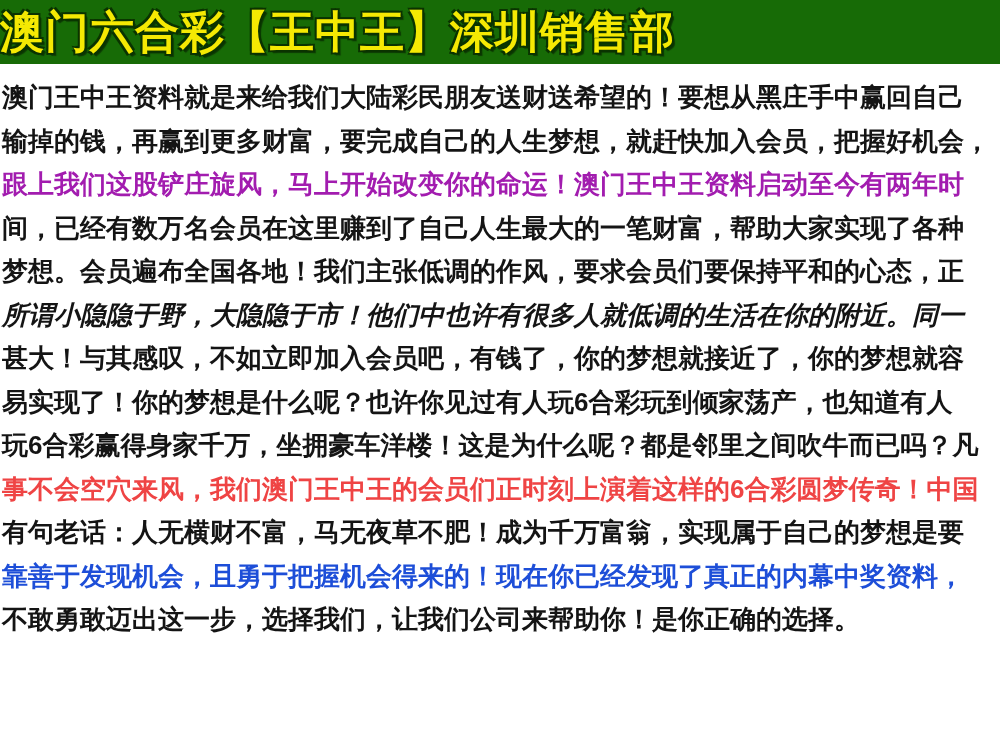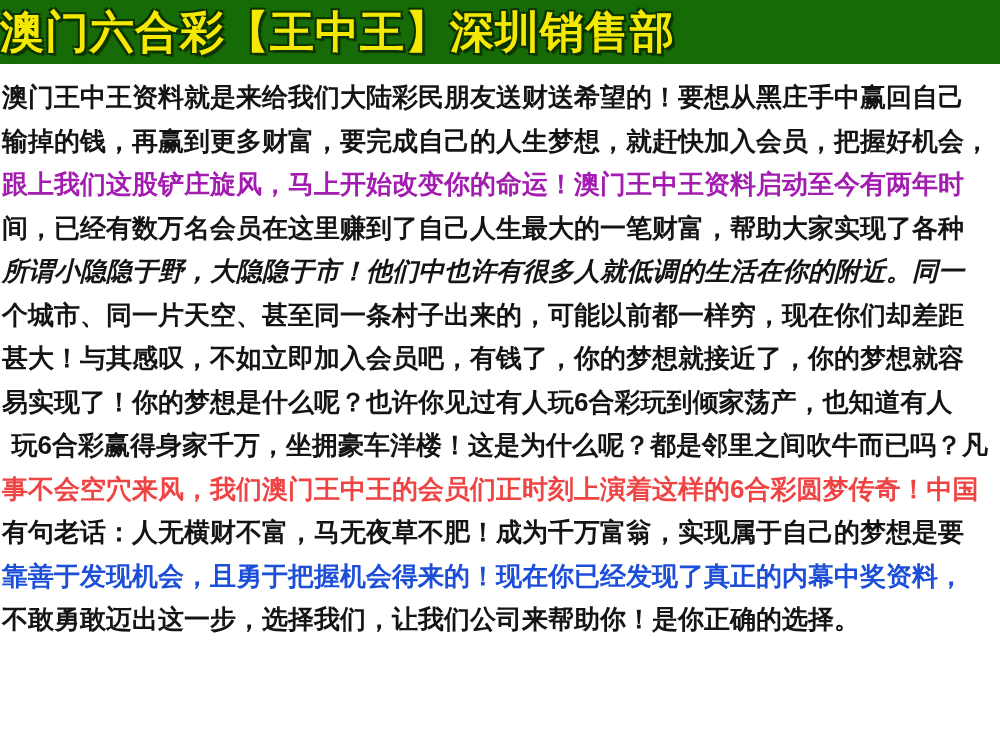--- a/index.html
+++ b/index.html
@@ -52,23 +52,23 @@
 
 <div class="page">
   <div class="banner" style="background: rgb(23, 107, 6);">
     <div class="banner-title" style="color: rgb(245, 233, 3);">澳门六合彩【王中王】深圳销售部</div>
   </div>
   <div class="body-text">
     <div class="text-line" style="color: rgb(20, 20, 20);">澳门王中王资料就是来给我们大陆彩民朋友送财送希望的！要想从黑庄手中赢回自己</div>
     <div class="text-line" style="color: rgb(20, 20, 20);">输掉的钱，再赢到更多财富，要完成自己的人生梦想，就赶快加入会员，把握好机会，</div>
     <div class="text-line" style="color: #a21caf;">跟上我们这股铲庄旋风，马上开始改变你的命运！澳门王中王资料启动至今有两年时</div>
     <div class="text-line" style="color: rgb(20, 20, 20);">间，已经有数万名会员在这里赚到了自己人生最大的一笔财富，帮助大家实现了各种</div>
+    <div class="text-line" style="color: rgb(20, 20, 20);">梦想。会员遍布全国各地！我们主张低调的作风，要求会员们要保持平和的心态，正</div>
     <div class="text-line" style="color: rgb(20, 20, 20); font-style: italic;">所谓小隐隐于野，大隐隐于市！他们中也许有很多人就低调的生活在你的附近。同一</div>
-    <div class="text-line" style="color: rgb(20, 20, 20);">个城市、同一片天空、甚至同一条村子出来的，可能以前都一样穷，现在你们却差距</div>
     <div class="text-line" style="color: rgb(20, 20, 20);">甚大！与其感叹，不如立即加入会员吧，有钱了，你的梦想就接近了，你的梦想就容</div>
     <div class="text-line" style="color: rgb(20, 20, 20);">易实现了！你的梦想是什么呢？也许你见过有人玩6合彩玩到倾家荡产，也知道有人</div>
-    <div class="text-line" style="color: rgb(20, 20, 20); text-align: right;">玩6合彩赢得身家千万，坐拥豪车洋楼！这是为什么呢？都是邻里之间吹牛而已吗？凡</div>
+    <div class="text-line" style="color: rgb(20, 20, 20);">玩6合彩赢得身家千万，坐拥豪车洋楼！这是为什么呢？都是邻里之间吹牛而已吗？凡</div>
     <div class="text-line" style="color: #ef4444;">事不会空穴来风，我们澳门王中王的会员们正时刻上演着这样的6合彩圆梦传奇！中国</div>
     <div class="text-line" style="color: rgb(20, 20, 20);">有句老话：人无横财不富，马无夜草不肥！成为千万富翁，实现属于自己的梦想是要</div>
     <div class="text-line" style="color: #1d4ed8;">靠善于发现机会，且勇于把握机会得来的！现在你已经发现了真正的内幕中奖资料，</div>
     <div class="text-line" style="color: rgb(20, 20, 20);">不敢勇敢迈出这一步，选择我们，让我们公司来帮助你！是你正确的选择。</div>
   </div>
 </div>
 
 </body></html>

